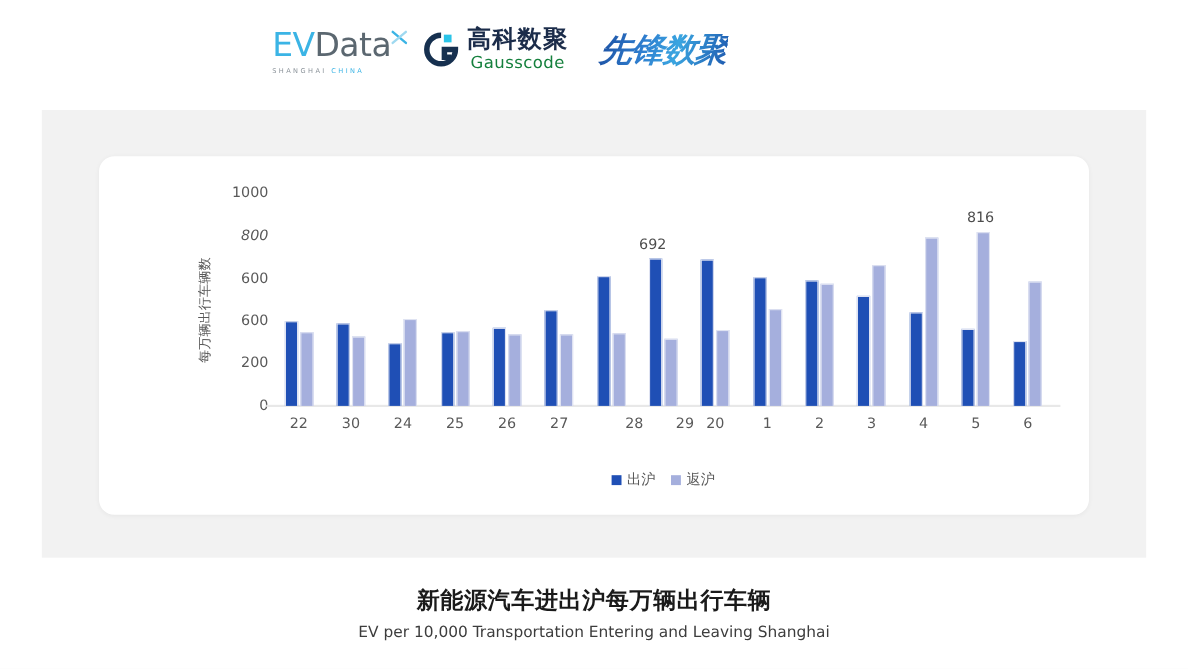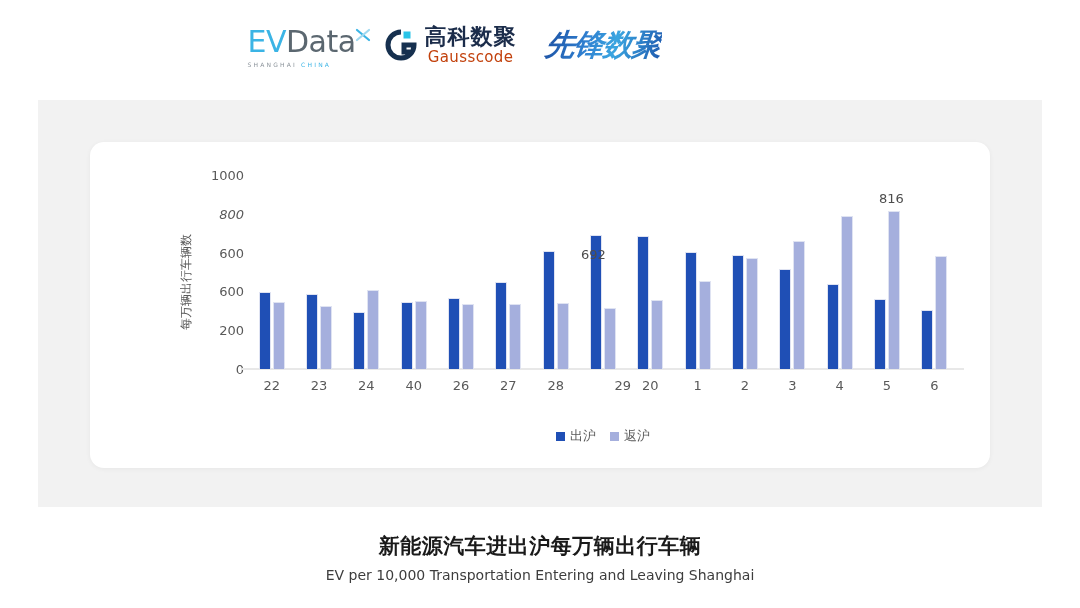--- a/index.html
+++ b/index.html
@@ -77,21 +77,21 @@
   }
   .logo-gausscode .cn {
     font-size: 22px;
     font-weight: 700;
     color: #1b2c4a;
     letter-spacing: 1px;
     font-family: "DejaVu Sans", sans-serif;
   }
   .logo-gausscode .en {
     font-size: 15px;
-    color: #c2410c;
+    color: #15803d;
     letter-spacing: 0.4px;
     margin-top: 2px;
     font-family: "DejaVu Sans", sans-serif;
   }
 
   .logo-xianfeng {
     font-size: 30px;
     font-weight: 700;
     font-style: italic;
     letter-spacing: -1px;
@@ -383,32 +383,32 @@
         <span class="swatch out" style="background: rgb(31, 79, 181);"></span>
         <span>出沪</span>
       </span>
       <span class="item">
         <span class="swatch back" style="background: rgb(165, 175, 221);"></span>
         <span>返沪</span>
       </span>
     </div>
 
 <div class="xtick" style="left: 158px; width: 47.3333px;">22</div>
-    <div class="xtick" style="left: 205.333px; width: 47.3333px;">23</div>
+    <div class="xtick" style="left: 205.333px; width: 47.3333px;">30</div>
     <div class="xtick" style="left: 252.667px; width: 47.3333px;">24</div>
-    <div class="xtick" style="left: 300px; width: 47.3333px;">40</div>
+    <div class="xtick" style="left: 300px; width: 47.3333px;">25</div>
     <div class="xtick" style="left: 347.333px; width: 47.3333px;">26</div>
     <div class="xtick" style="left: 394.667px; width: 47.3333px;">27</div>
-    <div class="xtick" style="left: 442px; width: 47.3333px;">28</div>
+    <div class="xtick" style="left: 463px; width: 47.3333px;">28</div>
     <div class="xtick" style="left: 509px; width: 47.3333px;">29</div>
     <div class="xtick" style="left: 536.667px; width: 47.3333px;">20</div>
     <div class="xtick" style="left: 584px; width: 47.3333px;">1</div>
     <div class="xtick" style="left: 631.333px; width: 47.3333px;">2</div>
     <div class="xtick" style="left: 678.667px; width: 47.3333px;">3</div>
     <div class="xtick" style="left: 726px; width: 47.3333px;">4</div>
     <div class="xtick" style="left: 773.333px; width: 47.3333px;">5</div>
     <div class="xtick" style="left: 820.667px; width: 47.3333px;">6</div>
-    <div class="bar-label" style="left: 491px; top: 72.752px; margin-top: 32px;">692</div>
+    <div class="bar-label" style="left: 491px; top: 72.752px;">692</div>
     <div class="bar-label" style="left: 789px; top: 48.696px;">816</div>
   </div>
 
 <div class="caption-cn">新能源汽车进出沪每万辆出行车辆</div>
 <div class="caption-en">EV per 10,000 Transportation Entering and Leaving Shanghai</div>
 
 </body></html>

